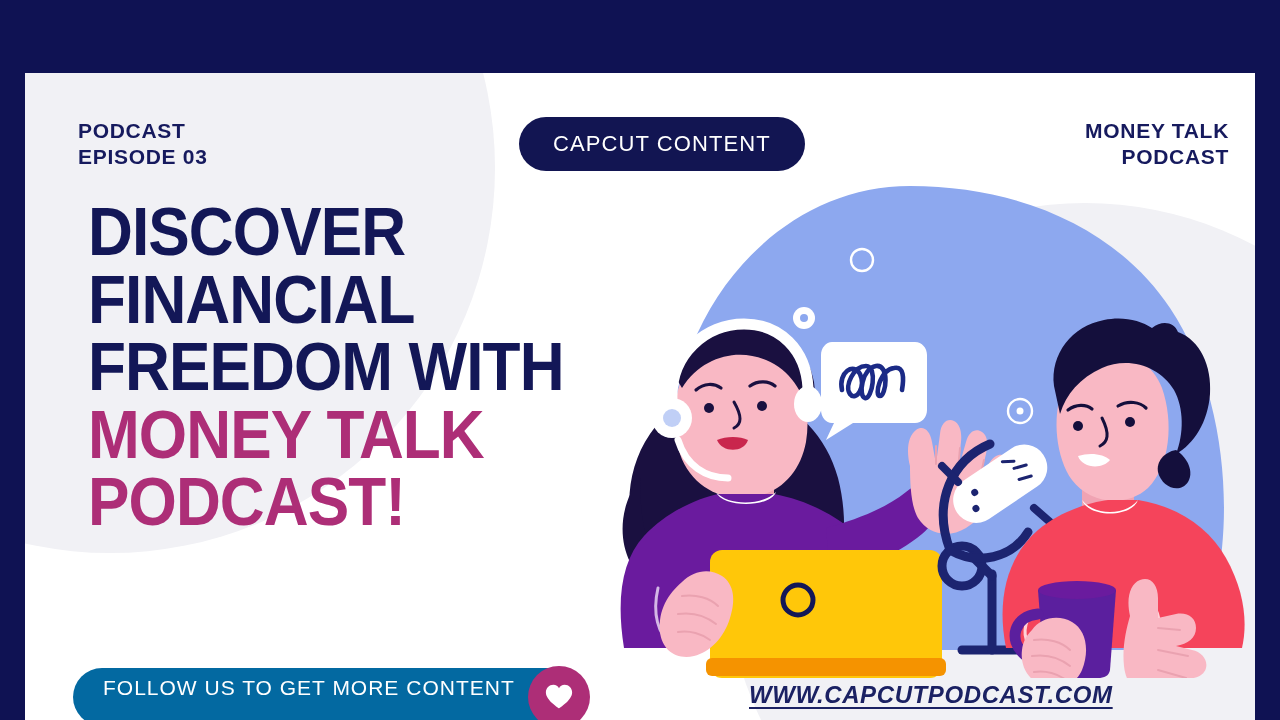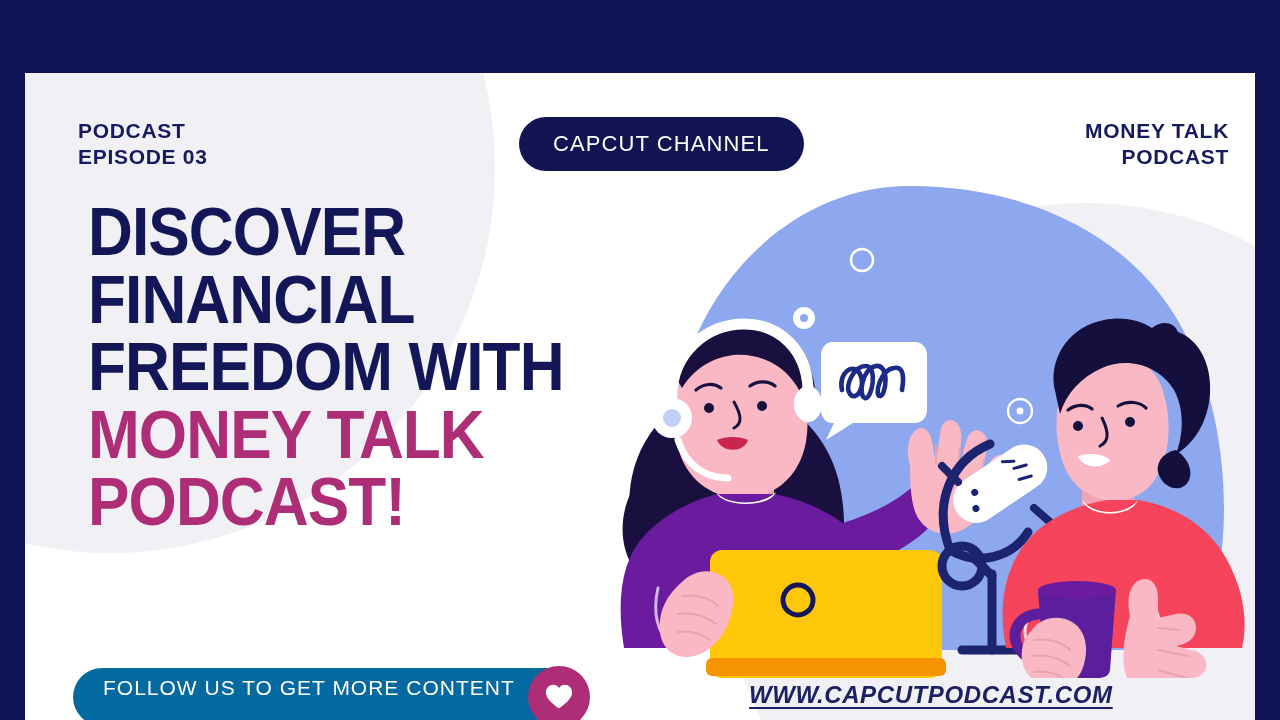--- a/index.html
+++ b/index.html
@@ -426,21 +426,21 @@
         </g>
       </svg>
     </div>
 
     <div class="eyebrow">
       <div>PODCAST</div>
       <div>EPISODE 03</div>
     </div>
 
     <div class="pill-channel">
-      <span>CAPCUT CHANNEL</span>
+      <span>CAPCUT CONTENT</span>
     </div>
 
     <div class="brand-right">
       <div>MONEY TALK</div>
       <div>PODCAST</div>
     </div>
 
     <div class="headline">
       <div class="hl navy">DISCOVER</div>
       <div class="hl navy">FINANCIAL</div>

